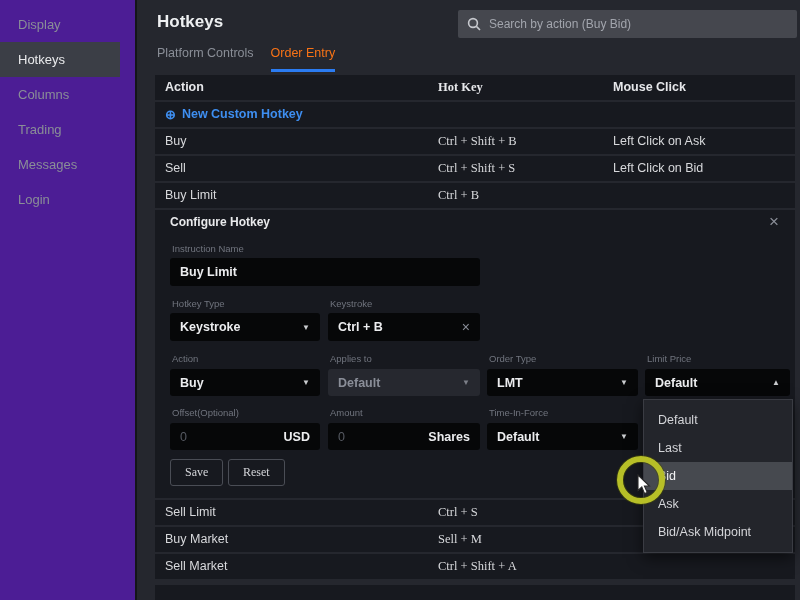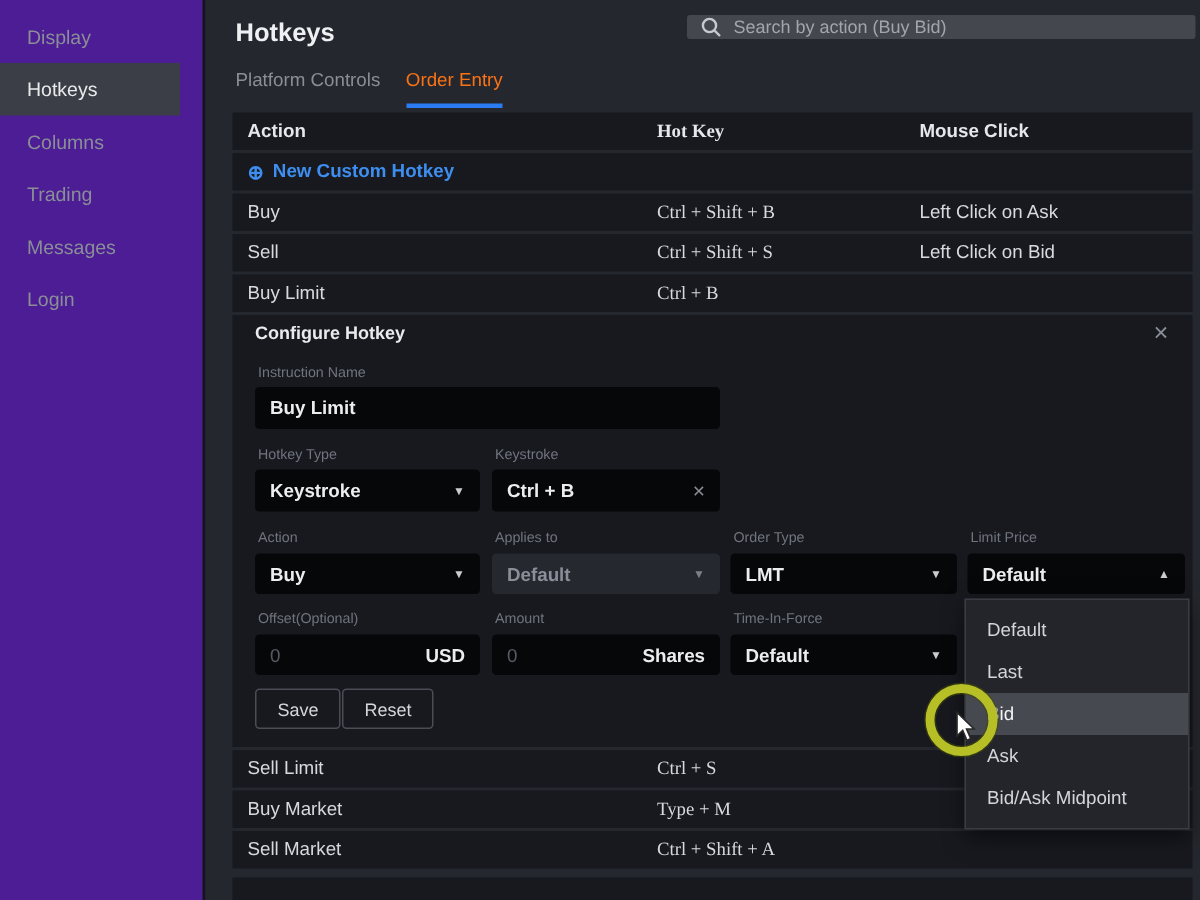--- a/index.html
+++ b/index.html
@@ -21,21 +21,21 @@
   }
   .side-item.selected {
     background:#3b3e46; color:#e9eaec; width:120px;
   }
   
   .page-title {
     position:absolute; left:157px; top:12px;
     font-size:17px; font-weight:bold; color:#eef0f2;
   }
   .search {
-    position:absolute; left:458px; top:10px; width:339px; height:16px;
+    position:absolute; left:458px; top:10px; width:339px; height:28px;
     background:#45474e; border-radius:2px;
     display:flex; align-items:center; padding:0 9px; gap:8px;
   }
   .search input {
     background:transparent; border:none; outline:none; flex:1;
     font-family:"Liberation Sans", sans-serif;
     font-size:12px; color:#d5d7db;
   }
   .search input::placeholder { color:#a2a5ad; }
   
@@ -79,21 +79,21 @@
     cursor:pointer; white-space:nowrap;
   }
   .ctl .caret { font-size:8px; color:#cacccf; }
   .ctl .xmark { font-size:14px; font-weight:normal; color:#8a8e98; }
   .ctl.disabled { background:#26282f; color:#8a8e98; }
   .ctl.disabled .caret { color:#7c7f88; }
   .ctl .ph { color:#565a62; font-weight:normal; }
   .btn {
     position:absolute; height:27px; background:transparent;
     border:1px solid #4a4d55; border-radius:3px; color:#d5d6da;
-    font-family:Liberation Sans, sans-serif; font-size:12px;
+    font-family:Liberation Serif, serif; font-size:12px;
     padding:0 14px; cursor:pointer;
   }
   
   .menu {
     position:absolute; left:643px; top:399px; width:150px;
     background:#23252b; border:1px solid #3a3c43;
     box-shadow:0 5px 14px rgba(0,0,0,.55);
     padding:6px 0; z-index:10;
   }
   .menu-item {
@@ -233,21 +233,21 @@
   <button class="btn" style="left:15px; top:249px">Save</button>
   <button class="btn" style="left:73px; top:249px">Reset</button>
 </div>
 
 <div class="trow" style="top:500px">
   <span class="cell c-action">Sell Limit</span>
   <span class="cell c-hotkey">Ctrl + S</span>
 </div>
 <div class="trow" style="top:527px">
   <span class="cell c-action">Buy Market</span>
-  <span class="cell c-hotkey">Type + M</span>
+  <span class="cell c-hotkey">Sell + M</span>
 </div>
 <div class="trow" style="top:554px">
   <span class="cell c-action">Sell Market</span>
   <span class="cell c-hotkey">Ctrl + Shift + A</span>
 </div>
 <div class="partial-row"></div>
 
 <div class="menu">
   <div class="menu-item">Default</div>
   <div class="menu-item">Last</div>

